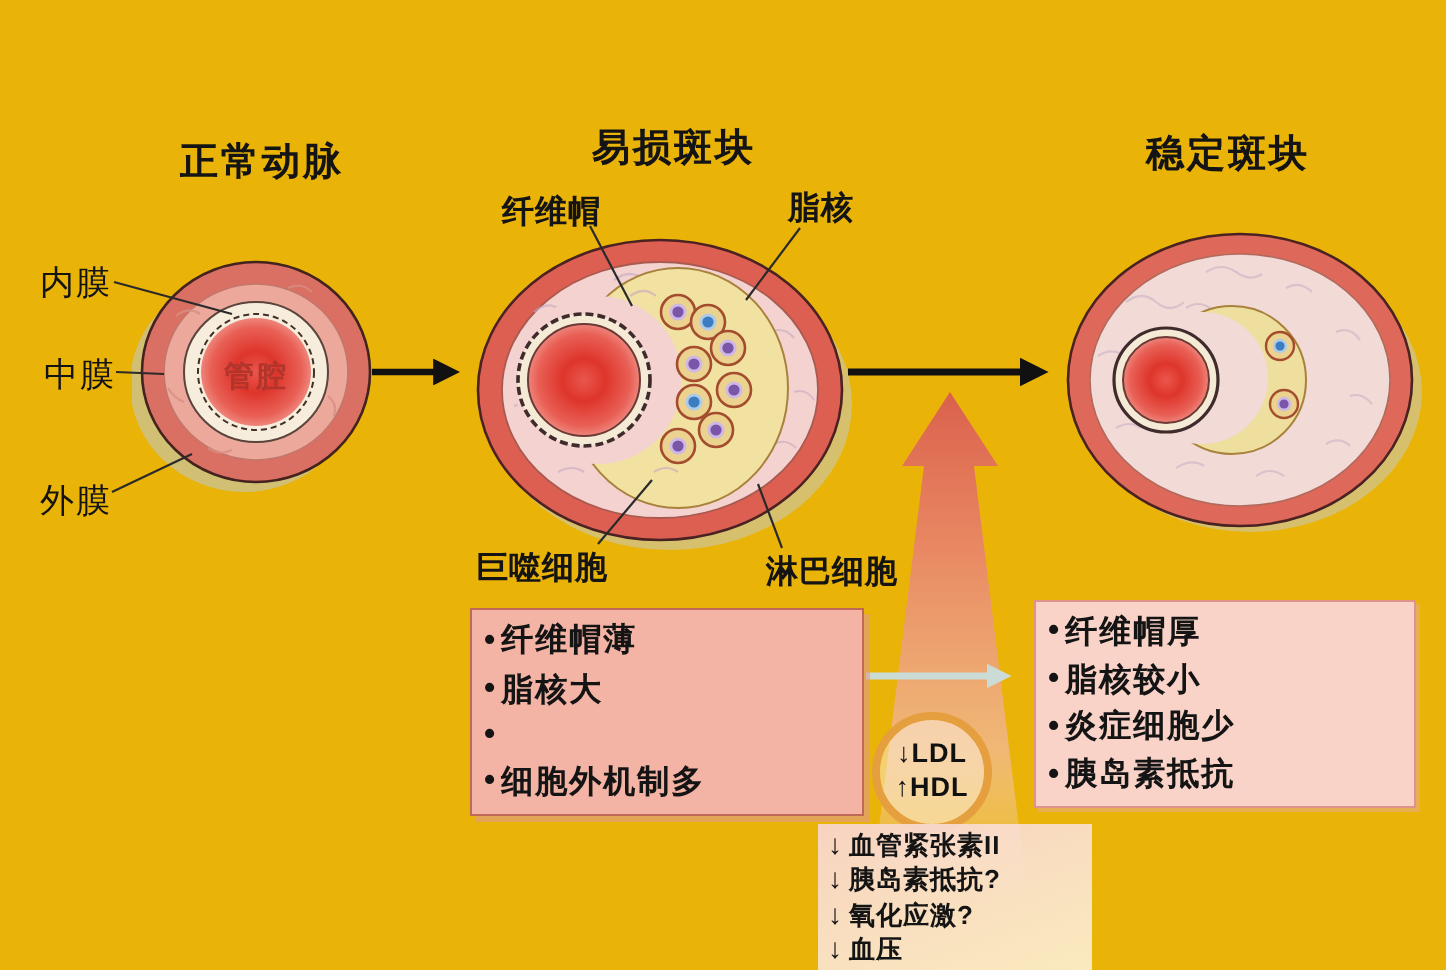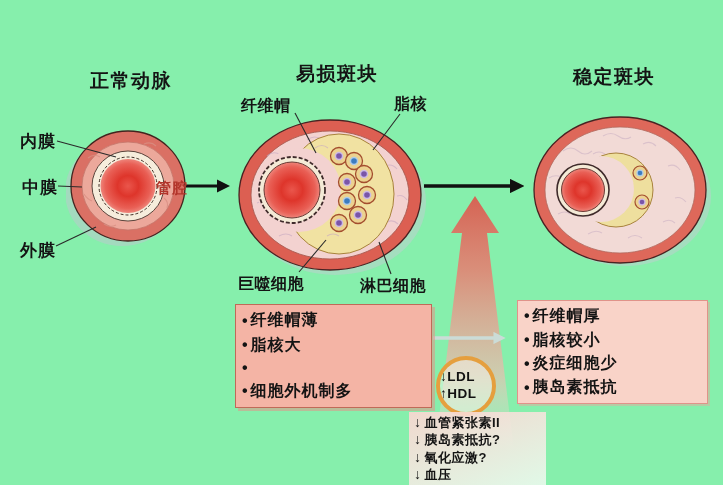--- a/index.html
+++ b/index.html
@@ -1,39 +1,39 @@
 <!DOCTYPE html>
 <html><head>
 <meta charset="utf-8">
 <style>
   html,body{margin:0;padding:0;background:#ffffff;}
   #stage{
     position:relative;width:723px;height:485px;overflow:hidden;
-    background:#86efac;
+    background:#eab308;
     font-family:"Liberation Sans",sans-serif;
     color:#141414;
   }
   .abs{position:absolute;}
   .title{font-weight:bold;font-size:19px;letter-spacing:1.5px;color:#141414;white-space:nowrap;}
-  .lbl{font-weight:bold;font-size:17px;letter-spacing:1px;color:#141414;white-space:nowrap;}
+  .lbl{font-weight:normal;font-size:17px;letter-spacing:1px;color:#141414;white-space:nowrap;}
   .lbl-sm{font-weight:bold;font-size:16px;letter-spacing:.5px;color:#141414;white-space:nowrap;}
-  .lumen-lbl{font-weight:bold;font-size:15px;letter-spacing:1px;color:#b2352b;white-space:nowrap;margin-left:44px;}
+  .lumen-lbl{font-weight:bold;font-size:15px;letter-spacing:1px;color:#b2352b;white-space:nowrap;}
   .featbox{
     display:flex;flex-direction:column;justify-content:space-evenly;
     box-sizing:border-box;padding:2px 6px;
     font-weight:bold;font-size:16px;letter-spacing:1px;color:#141414;
   }
   .featbox.vuln{background:#f4b4a5;border:1.5px solid #bf6a58;box-shadow:3px 3px 0 rgba(222,154,138,.6);}
   .featbox.stab{background:#f9d3c8;border:1.5px solid #e0938a;box-shadow:2px 2px 0 rgba(230,170,158,.5);}
   .feat{display:flex;align-items:center;white-space:nowrap;}
   .blt{margin-right:2px;}
   .ldlcircle{
     box-sizing:border-box;border-radius:50%;
     border:4px solid #e59f3e;background:rgba(255,246,240,.45);
-    display:flex;flex-direction:column;align-items:flex-start;justify-content:center;
+    display:flex;flex-direction:column;align-items:center;justify-content:center;
     font-weight:bold;font-size:13.5px;line-height:1.25;letter-spacing:.5px;color:#111;
   }
   .riskbox{
     box-sizing:border-box;padding:2px 5px;
     background:linear-gradient(160deg, rgba(249,214,208,.92) 0%, rgba(255,252,251,.75) 100%);
     display:flex;flex-direction:column;justify-content:space-between;
     font-weight:bold;font-size:13px;color:#141414;letter-spacing:.5px;
   }
   .risk-item{display:flex;align-items:center;white-space:nowrap;line-height:17px;}
   .risk-arrow{margin-right:3px;font-size:14px;}
@@ -225,24 +225,24 @@
 
   <div class="abs title" style="left:90px;top:68px;z-index:6">正常动脉</div>
   <div class="abs title" style="left:296px;top:61px;z-index:6">易损斑块</div>
   <div class="abs title" style="left:573px;top:64px;z-index:6">稳定斑块</div>
 
   <div class="abs lbl" style="left:20px;top:130px;z-index:6">内膜</div>
   <div class="abs lbl" style="left:22px;top:176px;z-index:6">中膜</div>
   <div class="abs lbl" style="left:20px;top:239px;z-index:6">外膜</div>
   <div class="abs lumen-lbl" style="left:112px;top:179px;z-index:6">管腔</div>
 
-  <div class="abs lbl-sm" style="left:241px;top:96px;z-index:6">纤维帽</div>
+  <div class="abs lbl-sm" style="left:251px;top:96px;z-index:6">纤维帽</div>
   <div class="abs lbl-sm" style="left:394px;top:94px;z-index:6">脂核</div>
   <div class="abs lbl-sm" style="left:238px;top:274px;z-index:6">巨噬细胞</div>
-  <div class="abs lbl-sm" style="left:360px;top:276px;z-index:6">淋巴细胞</div>
+  <div class="abs lbl-sm" style="left:383px;top:276px;z-index:6">淋巴细胞</div>
 
   <div class="abs featbox vuln" style="left:235px;top:304px;width:197px;height:104px;z-index:4">
     <div class="feat">
         <span class="blt">•</span>
         <span>纤维帽薄</span>
       </div>
     <div class="feat">
         <span class="blt">•</span>
         <span>脂核大</span>
       </div>

